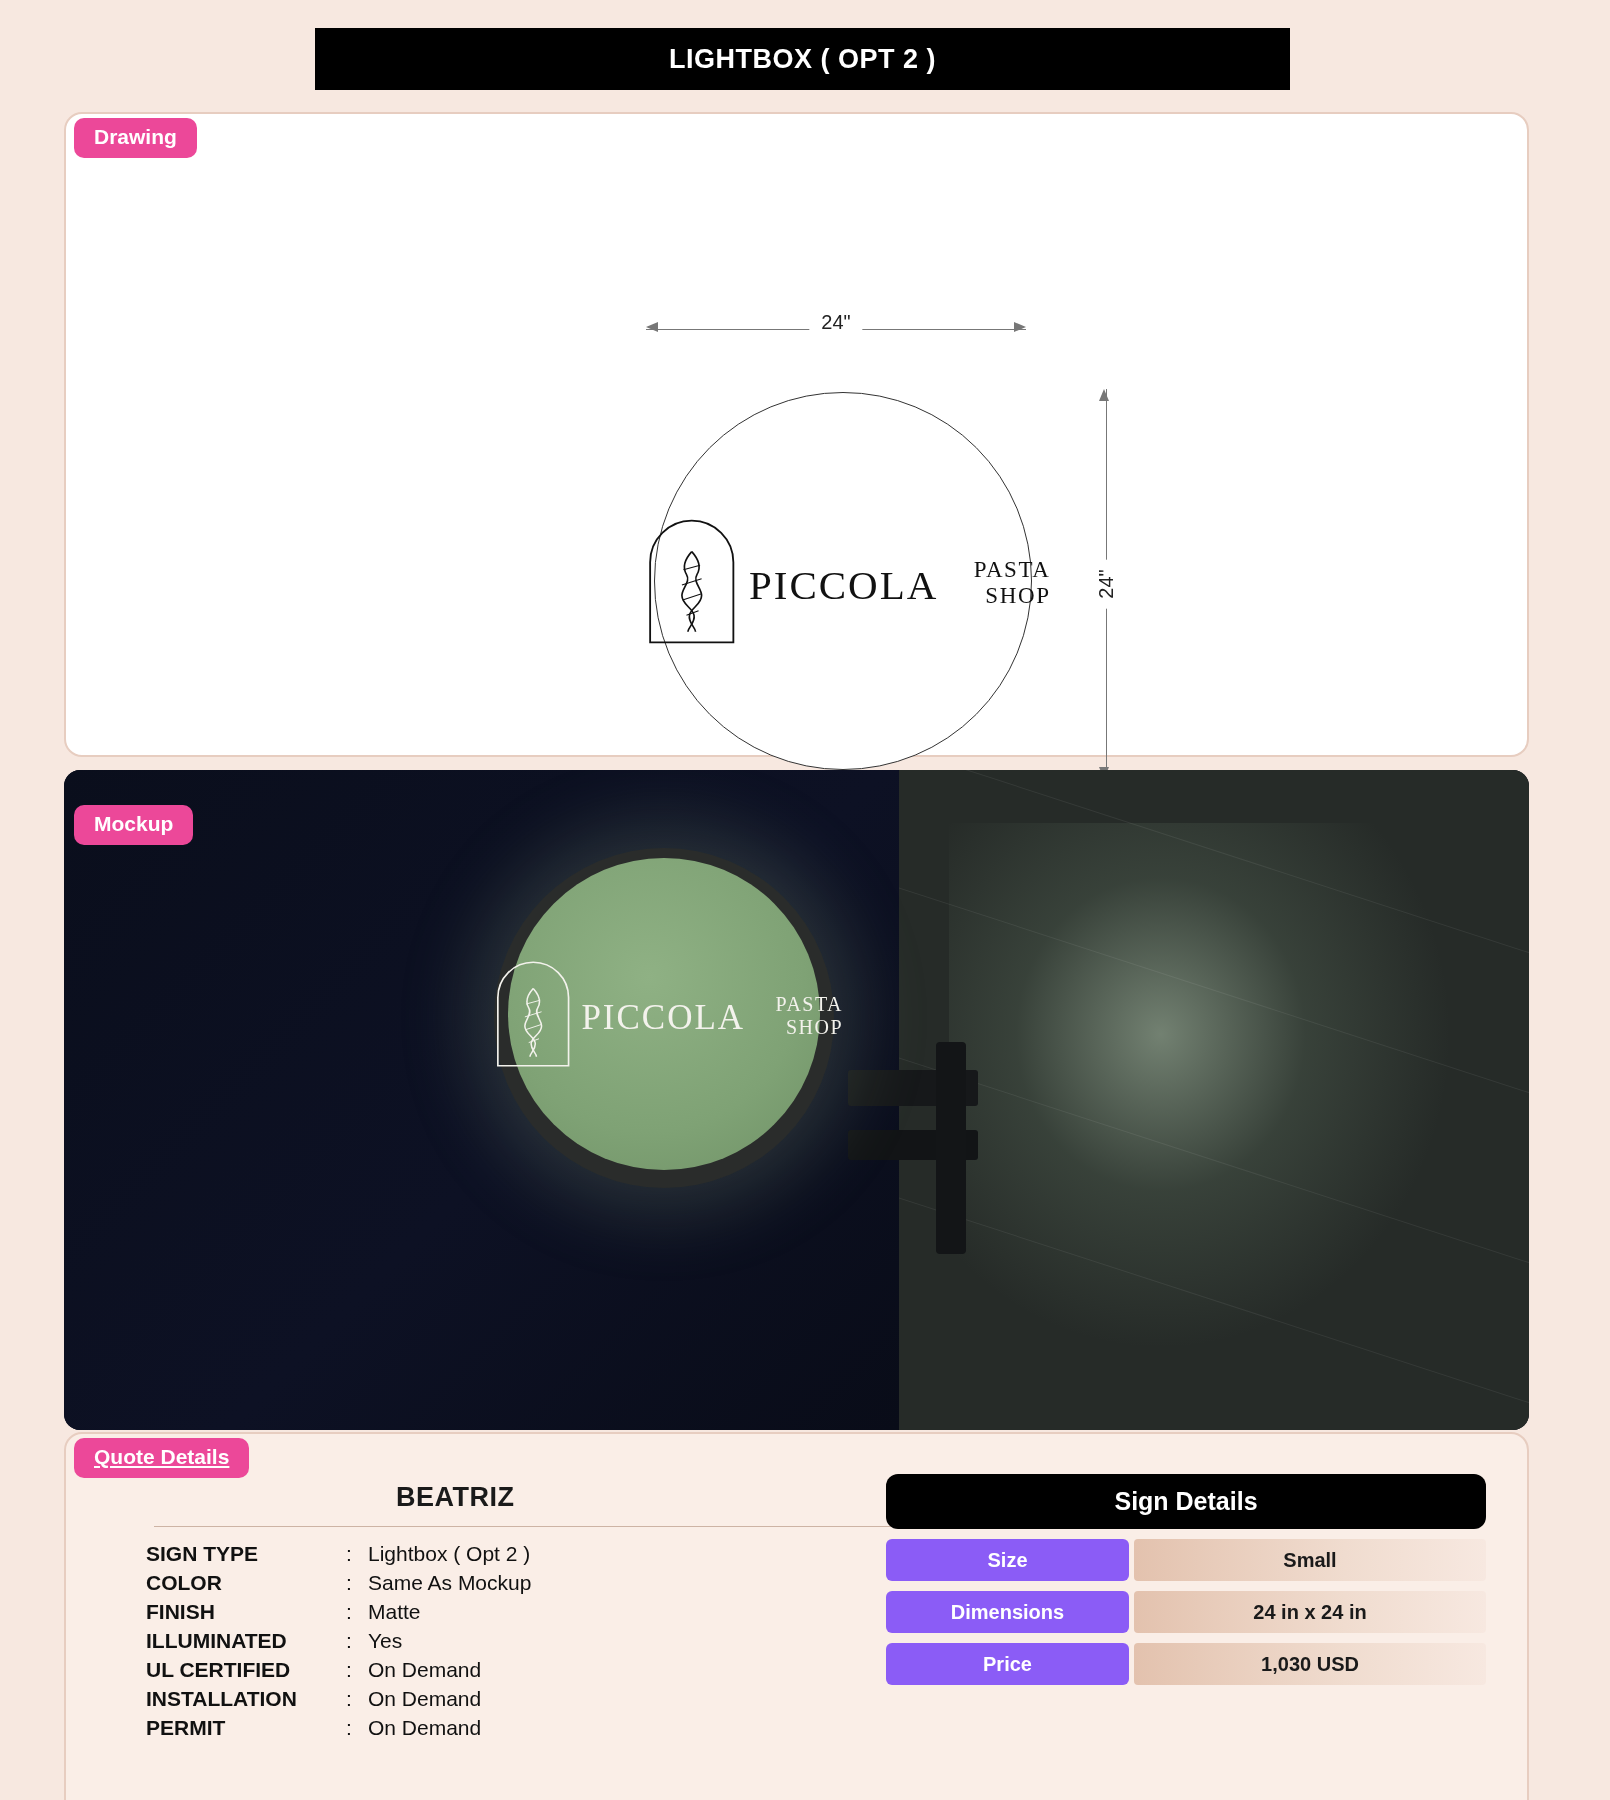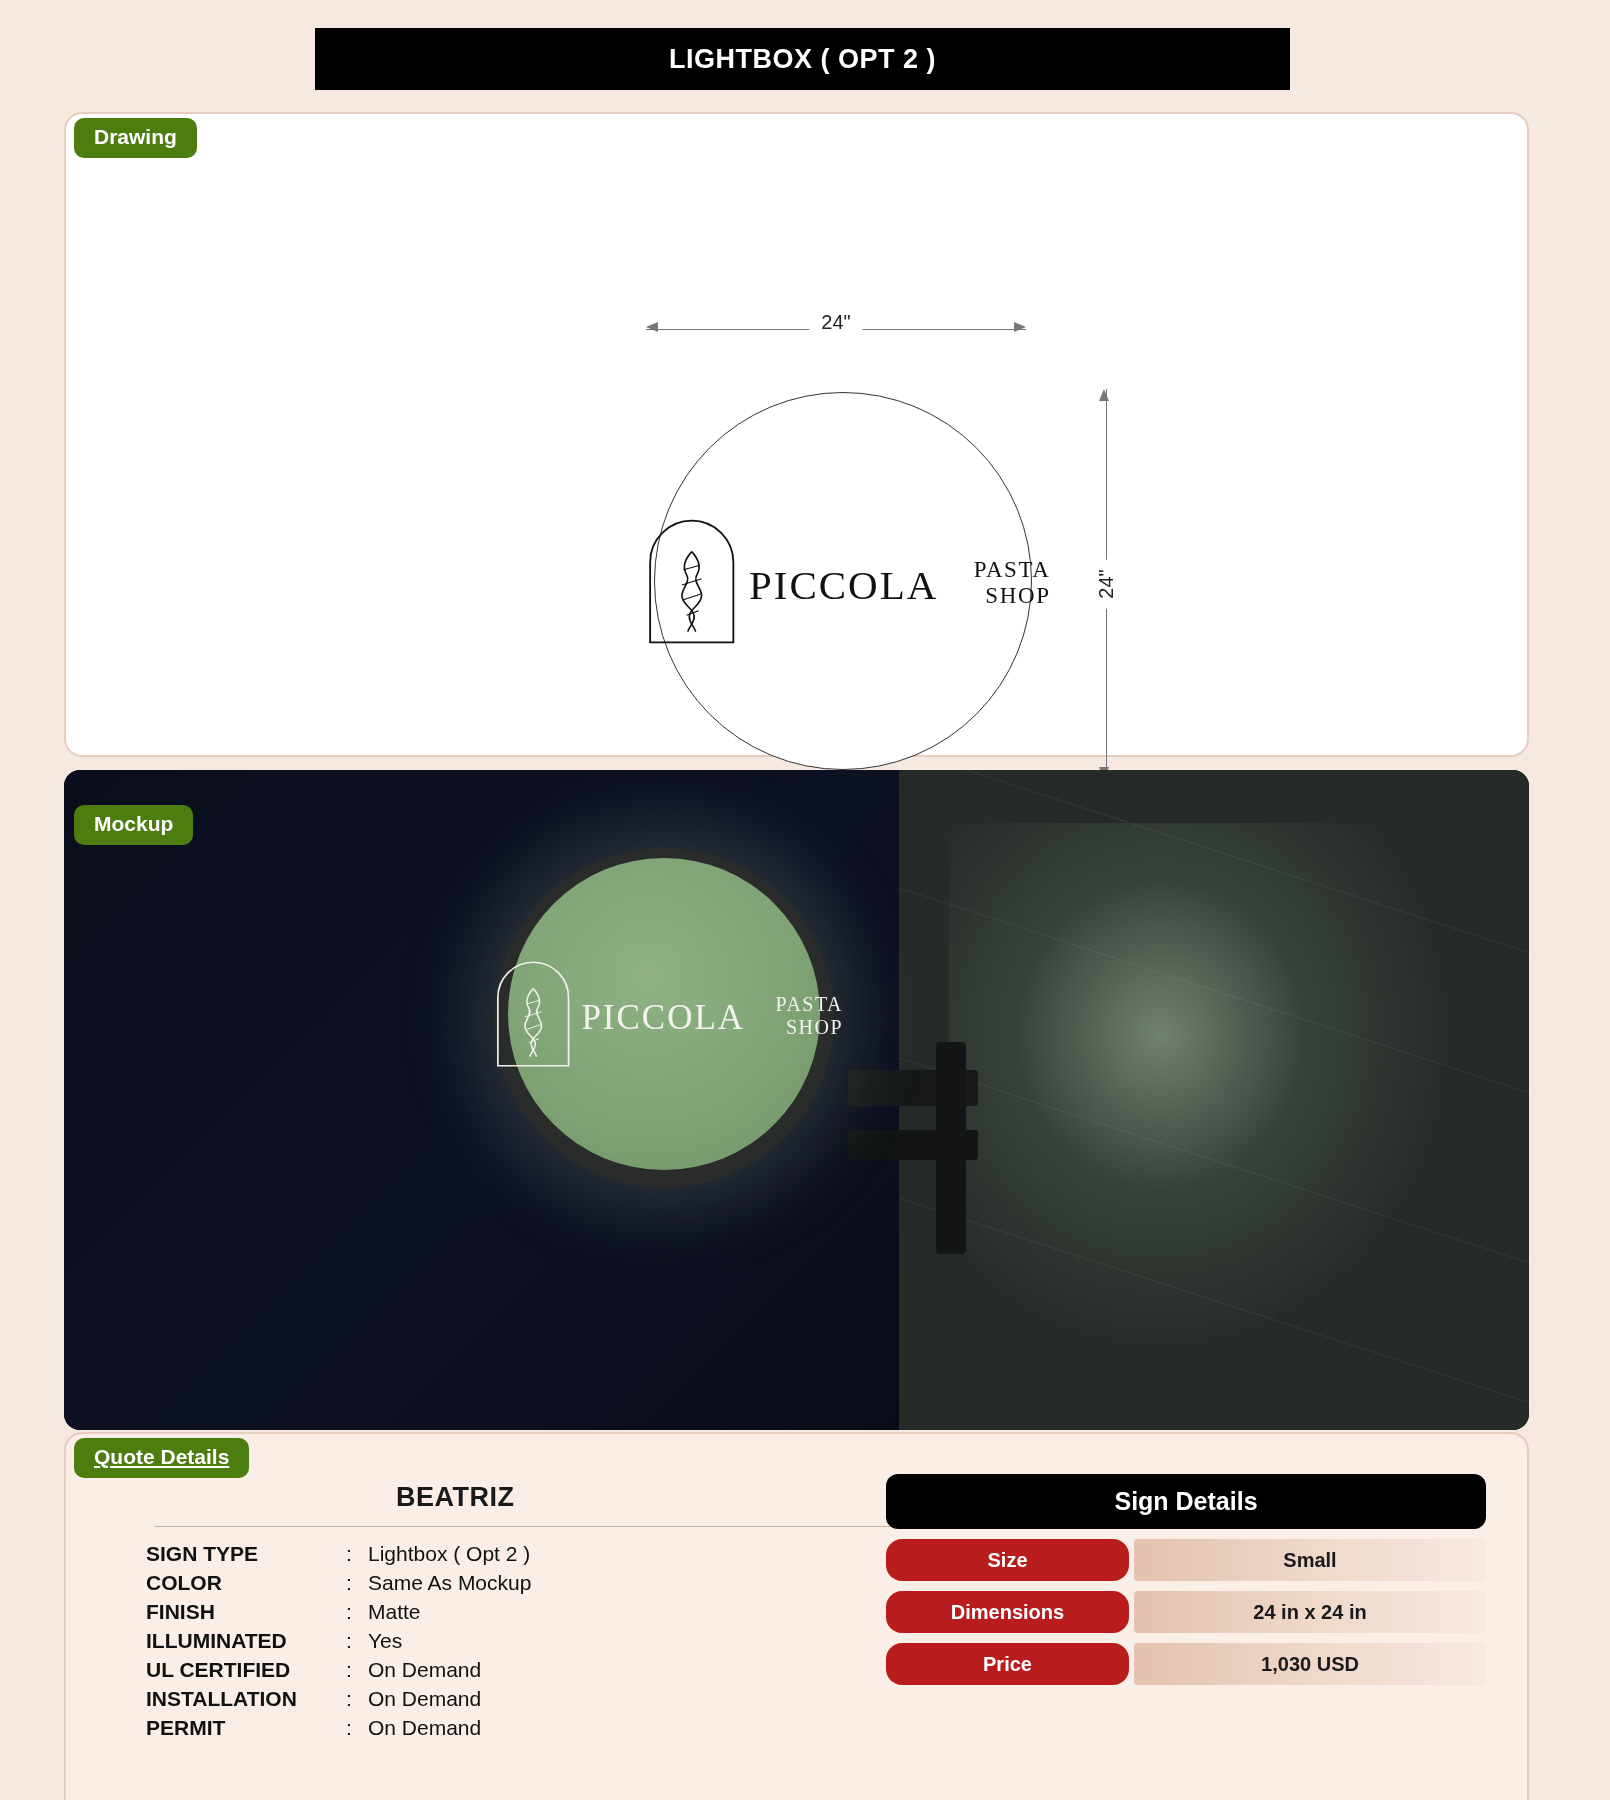--- a/index.html
+++ b/index.html
@@ -35,21 +35,21 @@
 
   
   .panel {
     position: absolute;
     background: #fff;
     border: 2px solid #e7cdc0;
     border-radius: 18px;
   }
   .panel-tab {
     position: absolute;
-    background: #4d7c0f;
+    background: #ec4899;
     color: #fff;
     font-size: 21px;
     font-weight: bold;
     padding: 7px 20px 9px 20px;
     border-radius: 10px;
     z-index: 5;
     white-space: nowrap;
   }
 
   
@@ -318,28 +318,28 @@
     padding: 13px 0;
     border-radius: 12px;
   }
   .sd-row {
     display: flex;
     margin-top: 10px;
     height: 42px;
   }
   .sd-key {
     width: 243px;
-    background: #b91c1c;
+    background: #8b5cf6;
     color: #fff;
     font-size: 20px;
     font-weight: bold;
     display: flex;
     align-items: center;
     justify-content: center;
-    border-radius: 16px;
+    border-radius: 6px;
   }
   .sd-val {
     flex: 1;
     margin-left: 5px;
     background: linear-gradient(90deg,#e3c2ae 0%, #f0dccf 60%, #f7e8e0 100%);
     color: #1a1a1a;
     font-size: 20px;
     font-weight: bold;
     display: flex;
     align-items: center;

